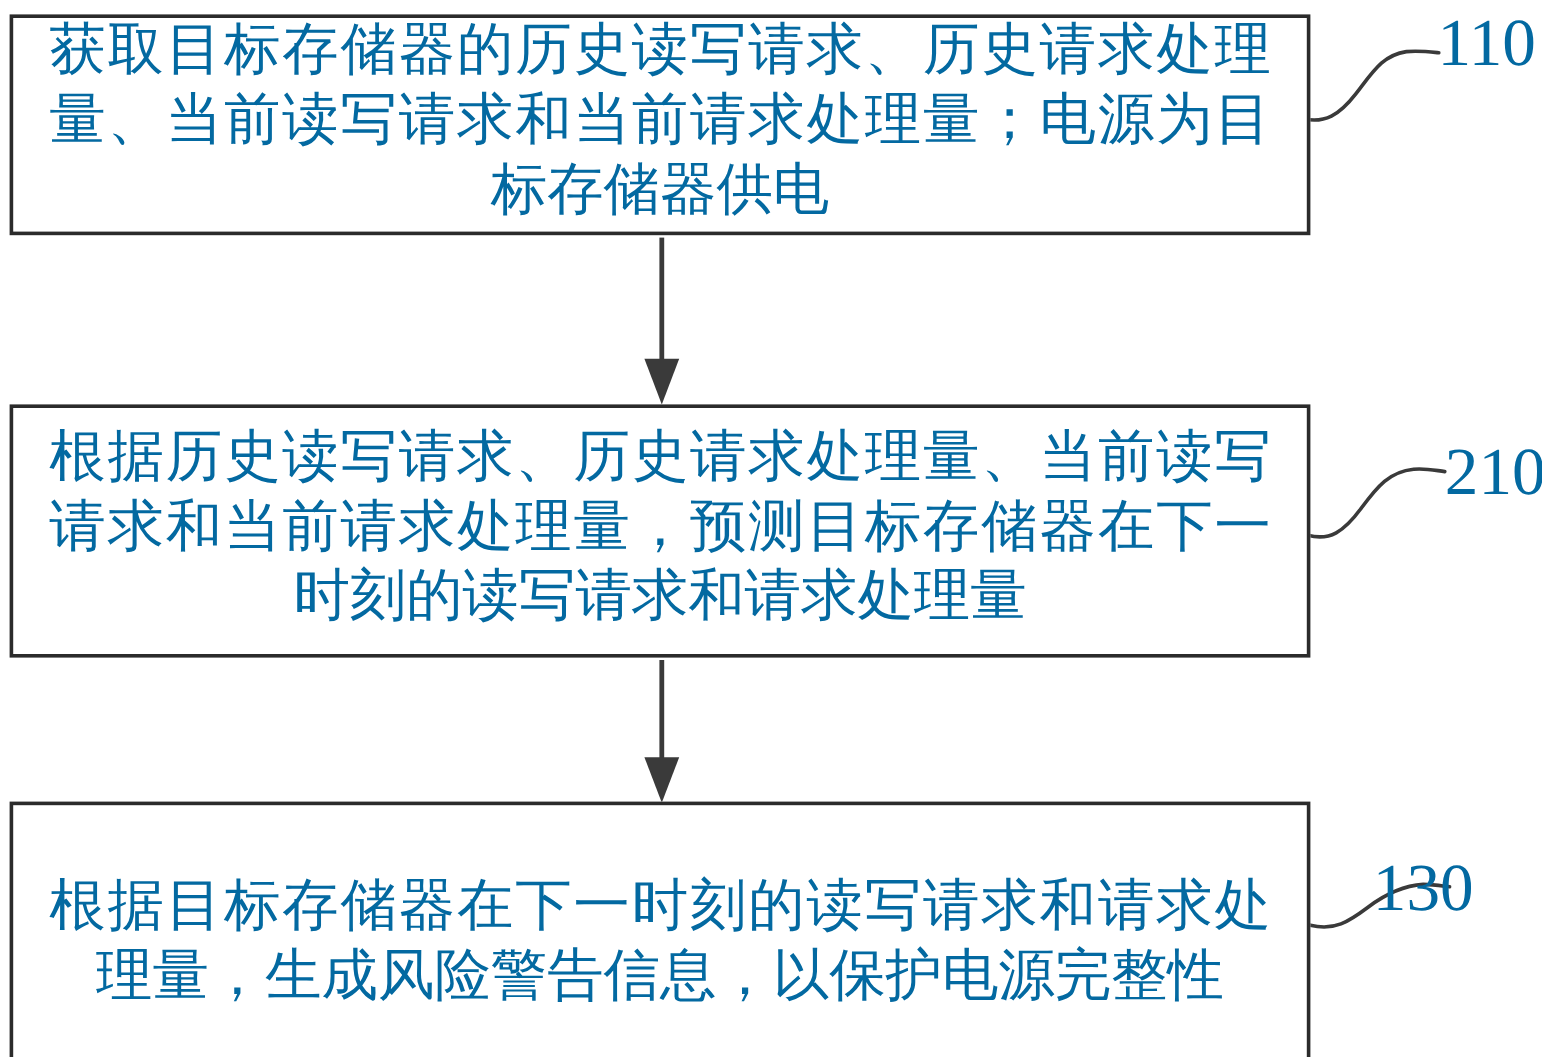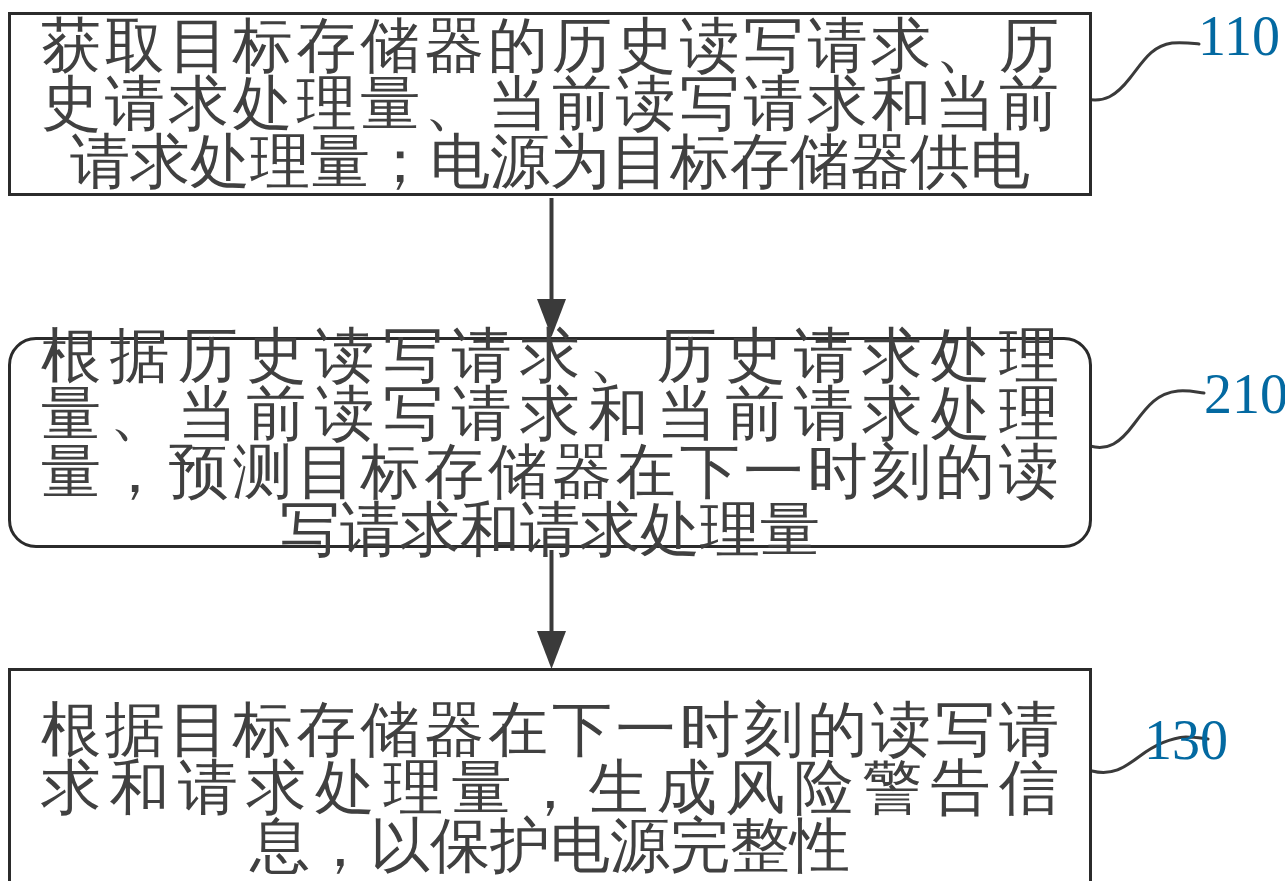--- a/index.html
+++ b/index.html
@@ -26,29 +26,29 @@
     position: absolute;
     left: 8px;
     width: 1084px;
     box-sizing: border-box;
     border: 3px solid #2b2b2b;
     background: #ffffff;
     display: flex;
     align-items: center;
   }
   #box-110 { top: 12px;  height: 184px; }
-  #box-120 { top: 337px; height: 211px; border-radius: 28px; }
+  #box-120 { top: 337px; height: 211px; }
   #box-130 { top: 668px; height: 240px; }
   .step-text {
     width: 100%;
     padding: 0 30px;
-    font-family: Liberation Sans, sans-serif;
-    font-size: 60px;
+    font-family: Liberation Mono, monospace;
+    font-size: 47px;
     line-height: 58px;
-    color: #404040;
+    color: #0369a1;
     text-align: justify;
     text-align-last: center;
   }
   .ref-label {
     position: absolute;
     font-family: "Liberation Serif", "DejaVu Serif", serif;
     font-size: 56px;
     line-height: 56px;
     color: #0369a1;
     white-space: nowrap;

